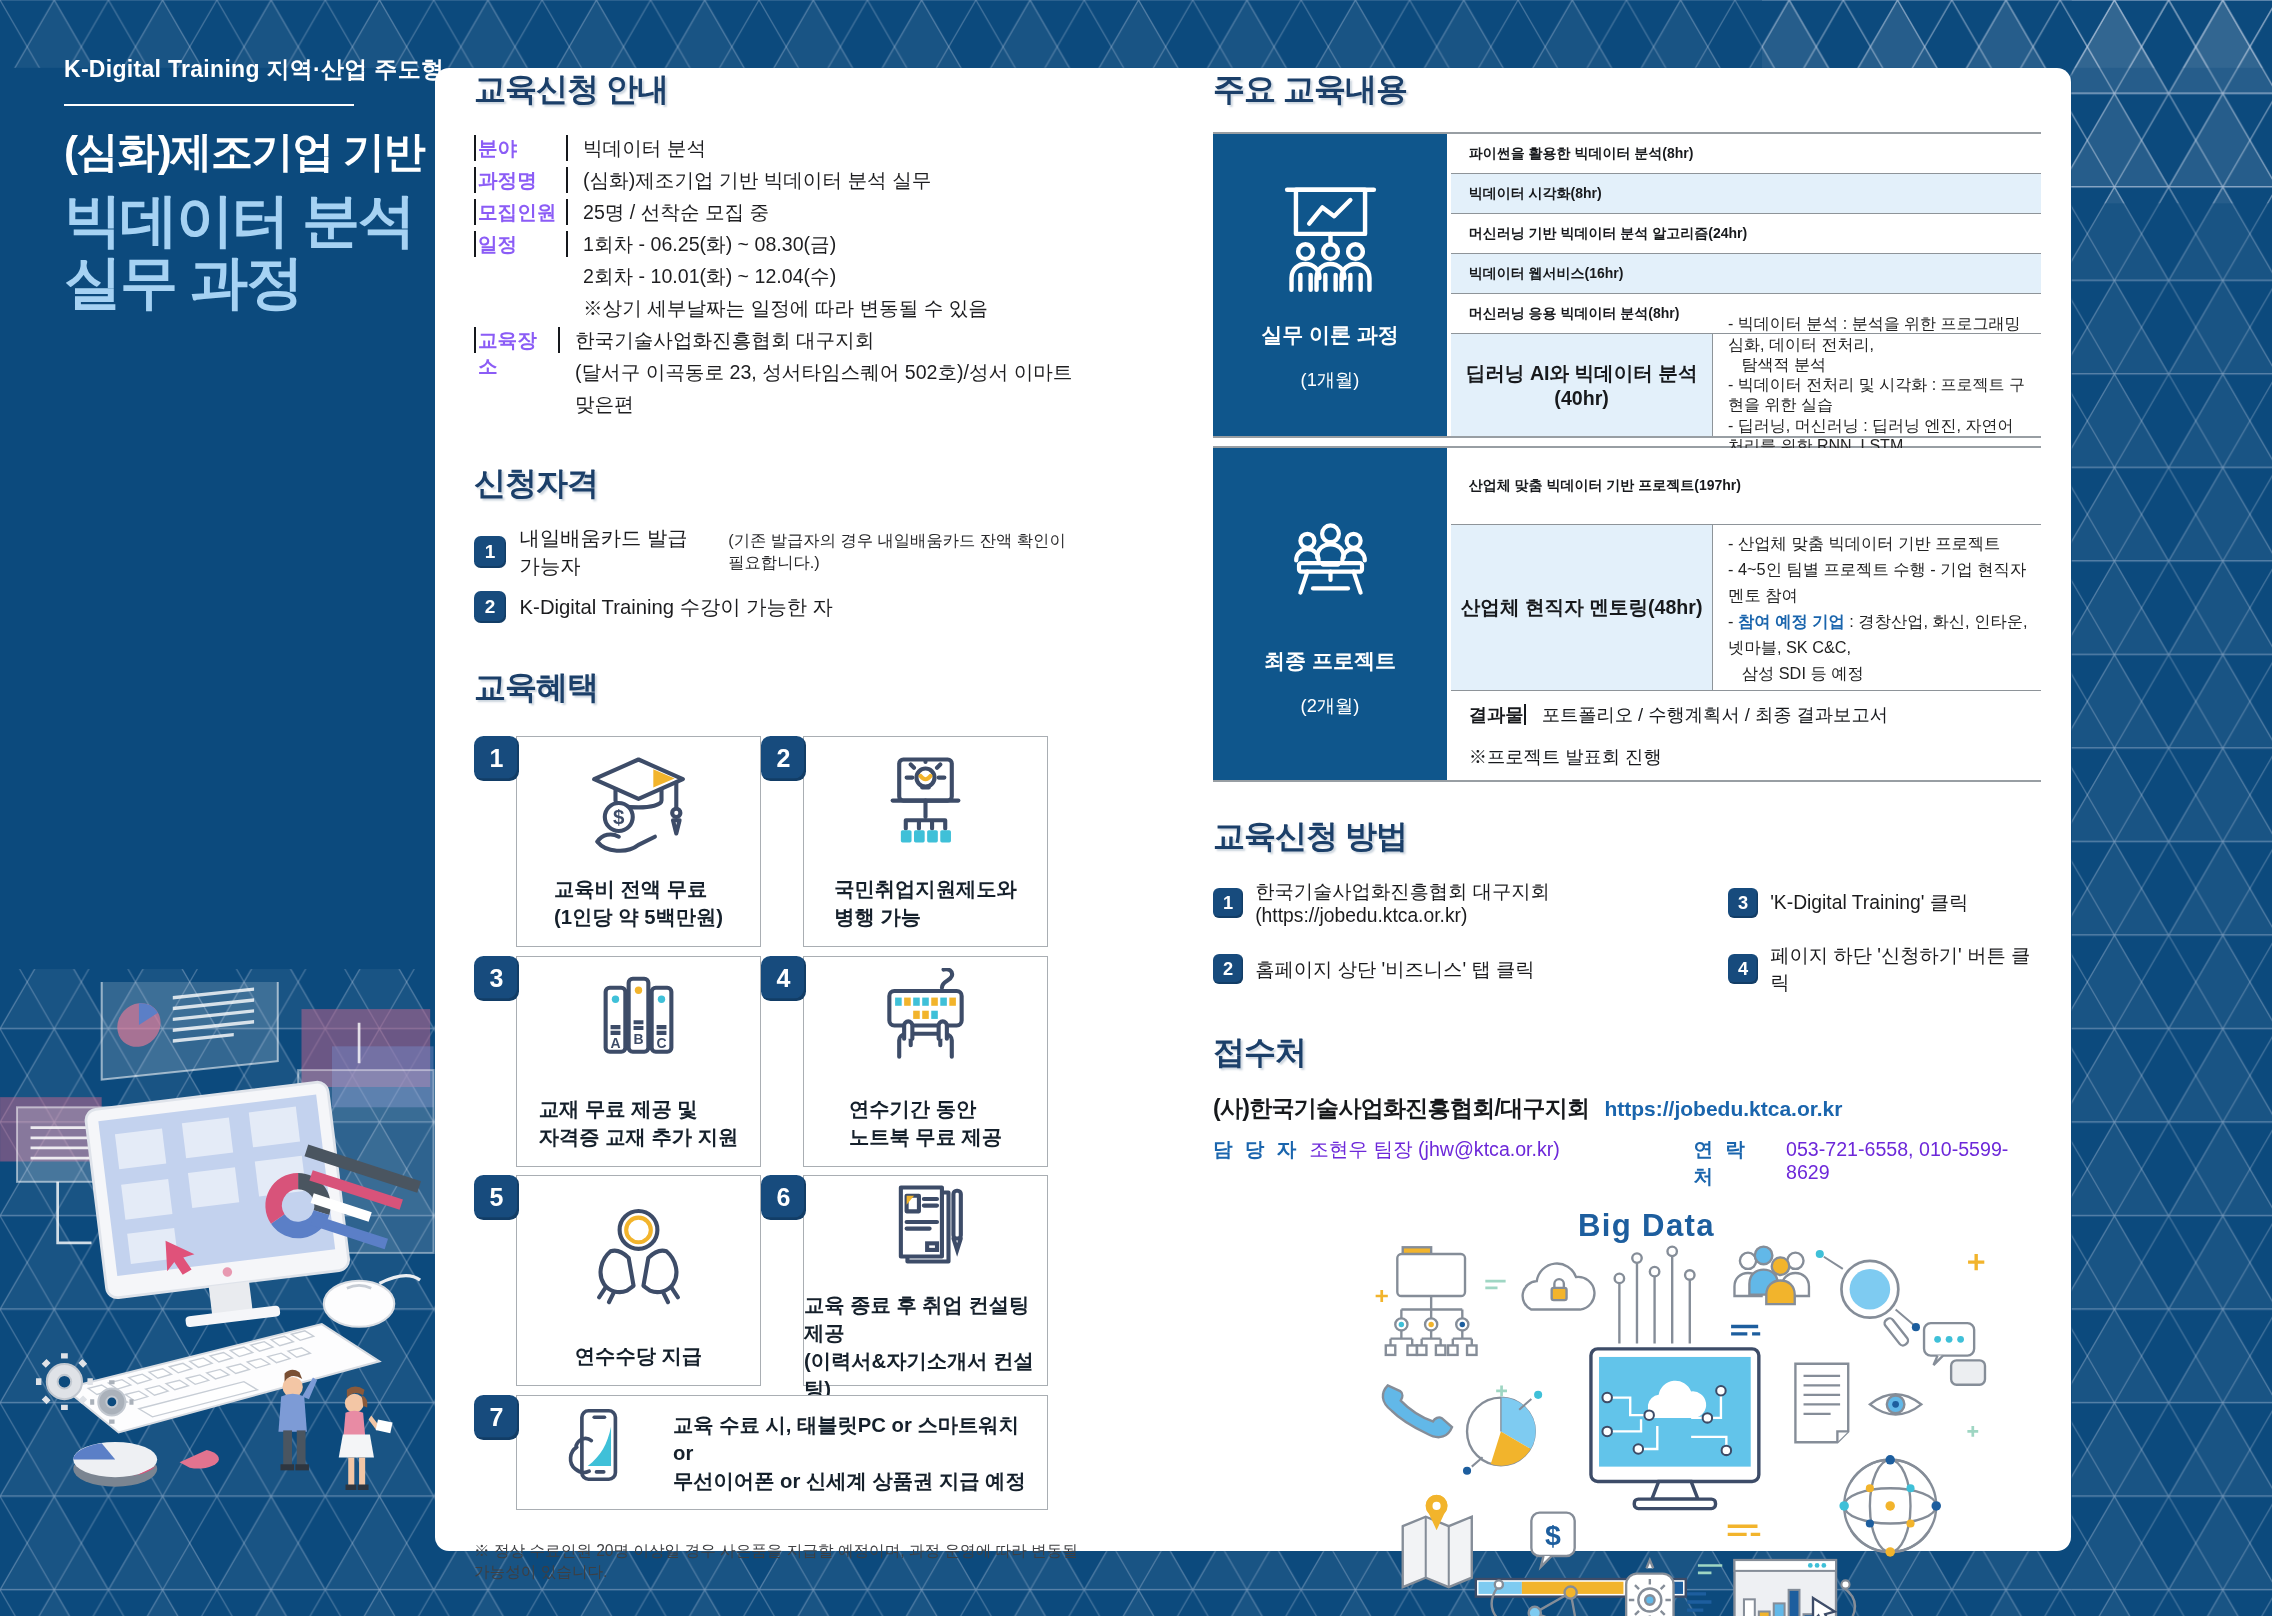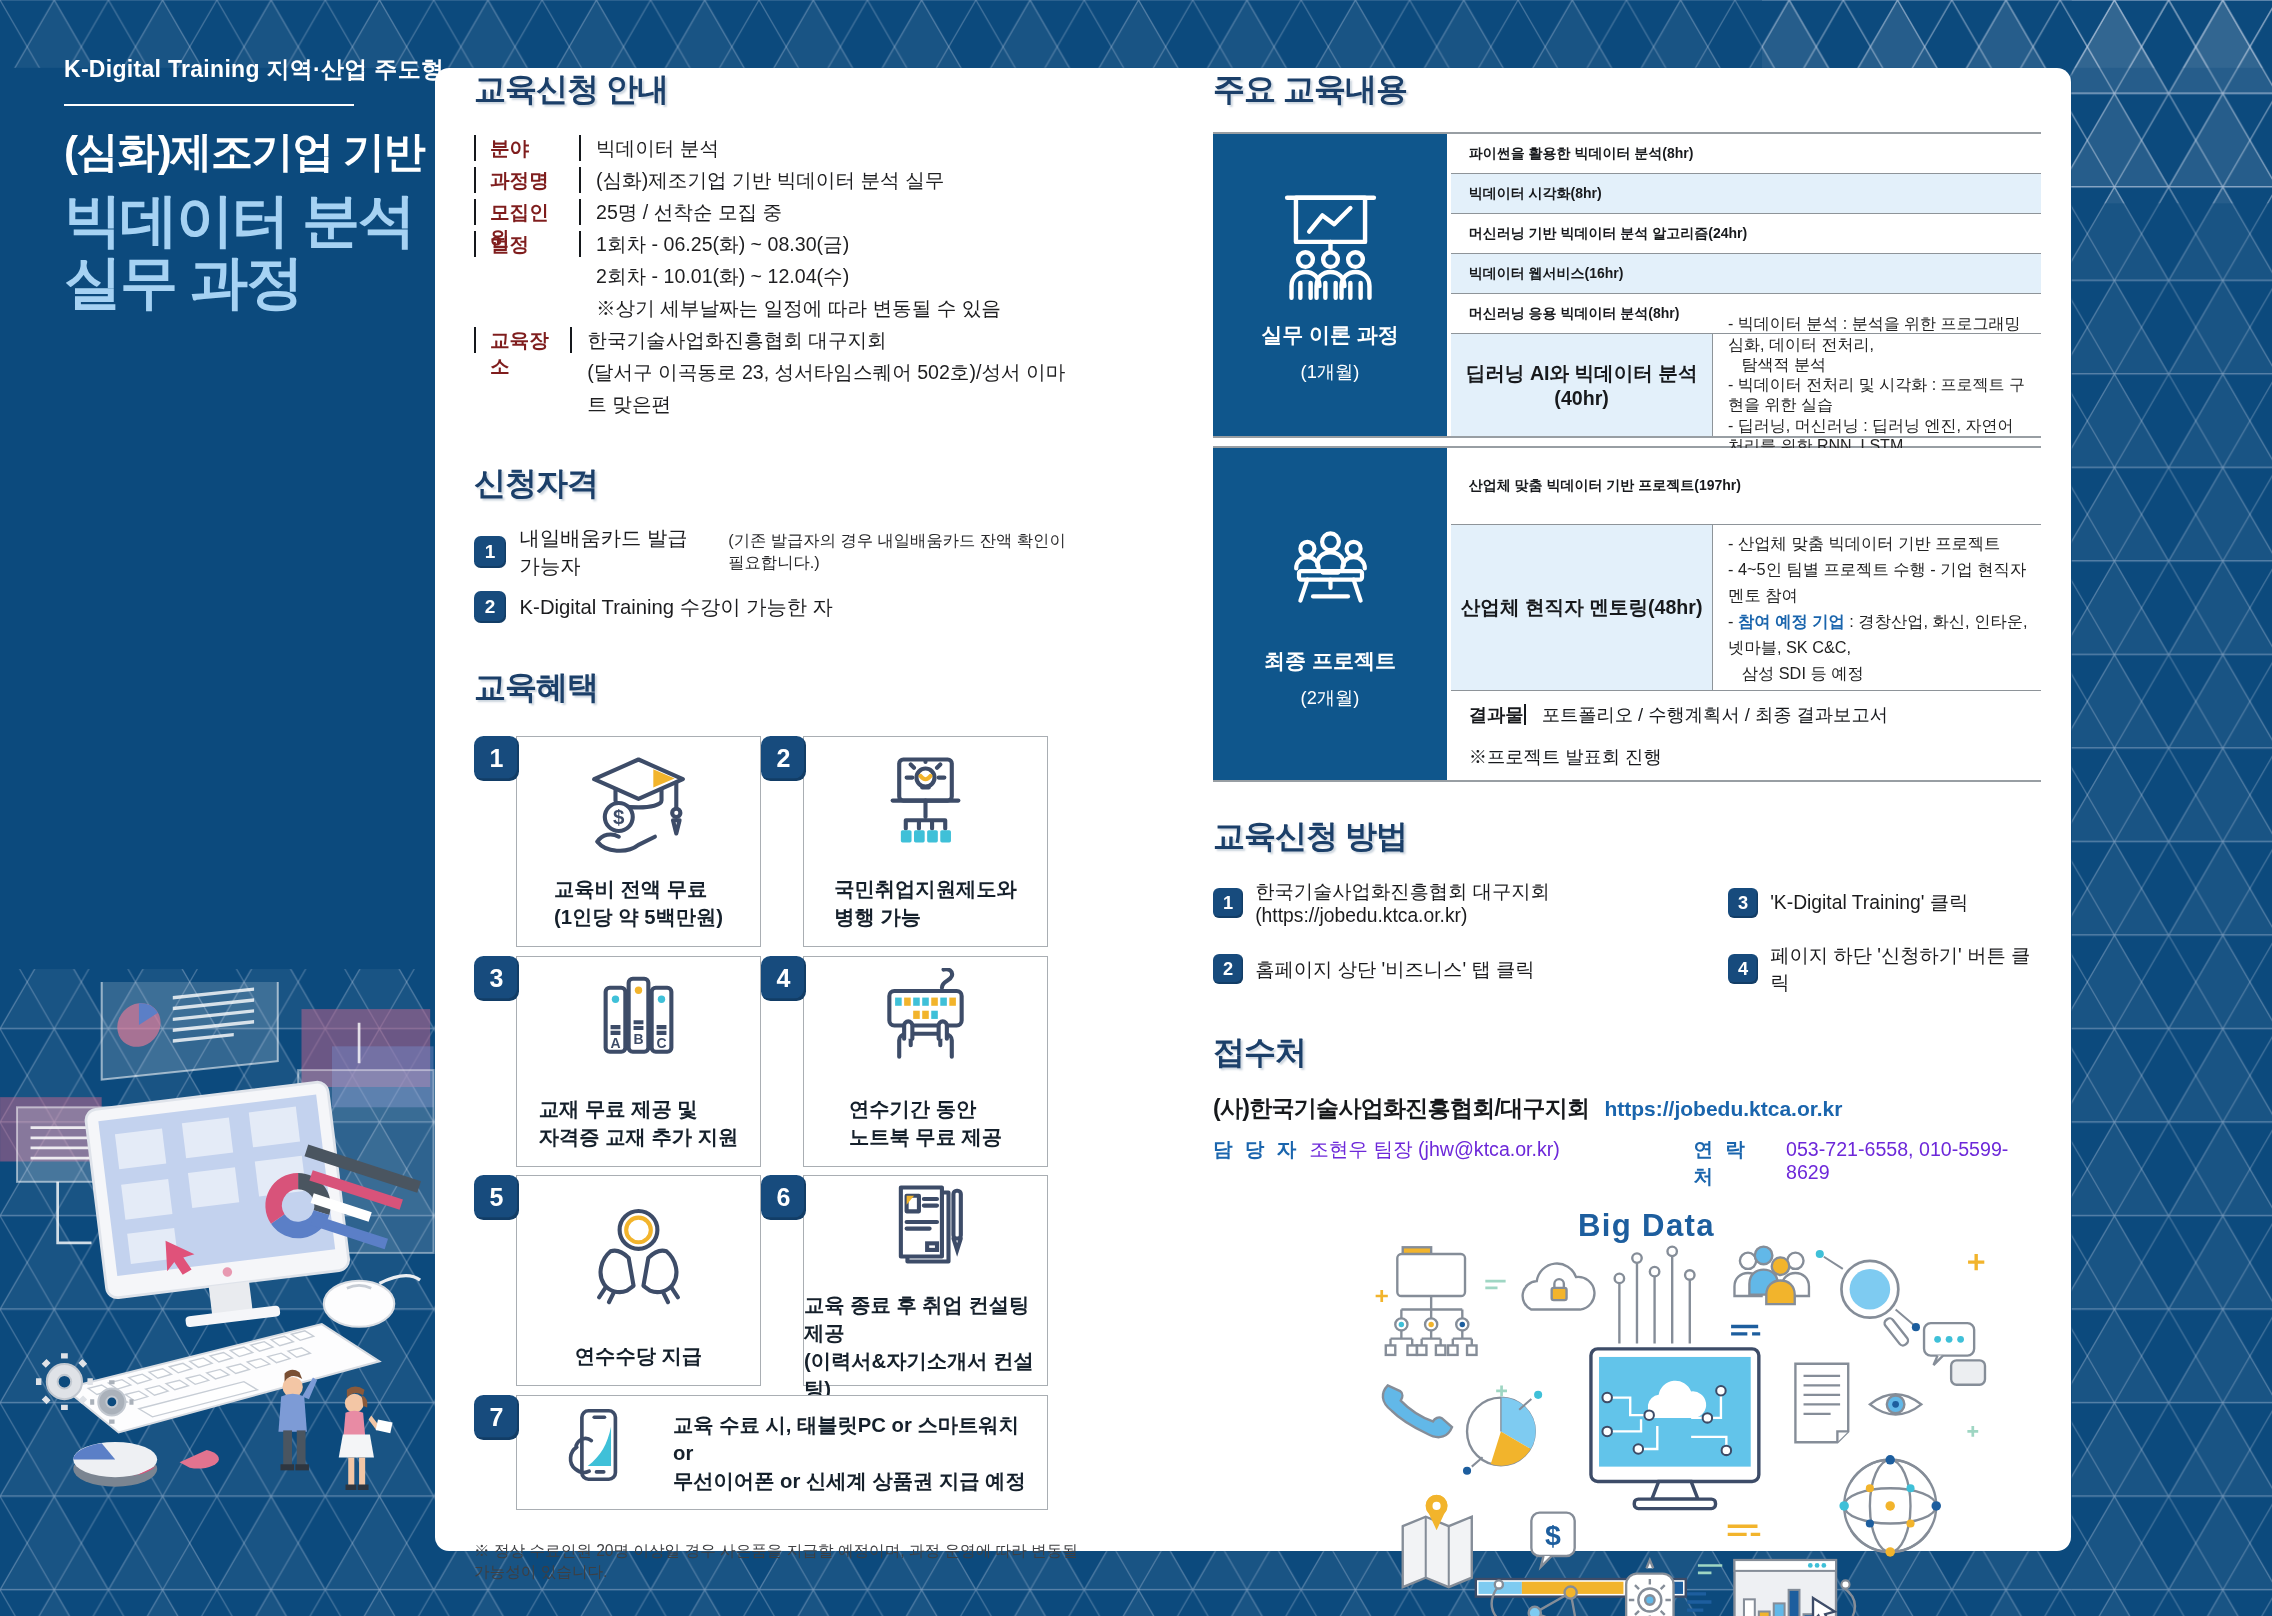--- a/index.html
+++ b/index.html
@@ -19,24 +19,24 @@
   .col-left  { position:absolute; left:39px;  top:0; width:610px; }
   .col-right { position:absolute; left:778px; top:0; width:828px; }
 
   h2.section { margin:0; font-size:32px; font-weight:bold; color:#1b3f69; letter-spacing:-1px;
                text-shadow:2px 2px 2px rgba(23,62,104,0.22); }
   .mt-first { margin-top:38px; }
 
   
   .info-list { margin-top:20.3px; }
   .info-row { display:flex; align-items:flex-start; font-size:19.6px; color:#1e1e20; line-height:32px; }
-  .info-label { font-weight:bold; color:#7f1d1d; width:107px; box-sizing:border-box;
+  .info-label { font-weight:bold; color:#8b5cf6; width:94px; box-sizing:border-box;
                 text-align:justify; text-align-last:justify;
                 border-left:2.7px solid #15181c; border-right:2.7px solid #15181c;
-                padding:0 14px; height:26px; line-height:26px; margin-top:2.7px; }
+                padding:0 2px; height:26px; line-height:26px; margin-top:2.7px; }
   .info-lines { margin-left:15px; }
 
   
   .qual-list { margin-top:17.6px; }
   .qual-item { display:flex; align-items:center; gap:13.6px; font-size:20.3px; color:#1b1b1d; margin-top:11px; }
   .num-badge { flex:0 0 auto; width:32px; height:32px; border-radius:6.8px; background:#174b7d; color:#fff;
                font-weight:bold; font-size:19px; display:flex; align-items:center; justify-content:center;
                box-shadow:inset -1.4px -2px 0 rgba(0,0,0,.18); }
   .qual-note { font-size:16.3px; color:#2a2a2c; margin-left:2.7px; }
 
@@ -52,21 +52,21 @@
   .bcaption { text-align:left; font-size:20.3px; font-weight:bold; color:#15202b; line-height:28px; }
   .benefit.wide { grid-column:1 / span 2; }
   .benefit.wide .bcard { height:115px; flex-direction:row; padding:0 6.8px 0 27px; gap:27px; align-items:center; }
   .benefit.wide .icon-wrap { flex:0 0 102px; }
   .benefit.wide .bcaption { flex:1; }
   .foot-note { margin-top:31px; font-size:15.6px; color:#3e3f42; }
 
   
   .ctable { display:flex; border-top:2.7px solid #989ea3; border-bottom:2.7px solid #989ea3; margin-top:20.3px; }
   .tcell-left { flex:0 0 234px; background:#0f568c; color:#fff; display:flex; flex-direction:column;
-                align-items:center; justify-content:center; gap:10px; }
+                align-items:center; justify-content:center; gap:18px; }
   .tlabel { font-size:21px; font-weight:bold; }
   .tsub { font-size:18.3px; }
   .trows { flex:1; margin-left:4.1px; background:#fff; }
   .trow { height:39px; display:flex; align-items:center; padding-left:17.6px; font-size:14px; font-weight:bold;
           color:#17191c; border-top:1.4px solid #8e9499; }
   .trow.first { border-top:none; }
   .trow.light { background:#e3f0fa; }
   .trow.tall { height:76px; }
   .trow-deep { display:flex; border-top:1.4px solid #8e9499; }
   .trow-deep.t1 { height:102px; }

